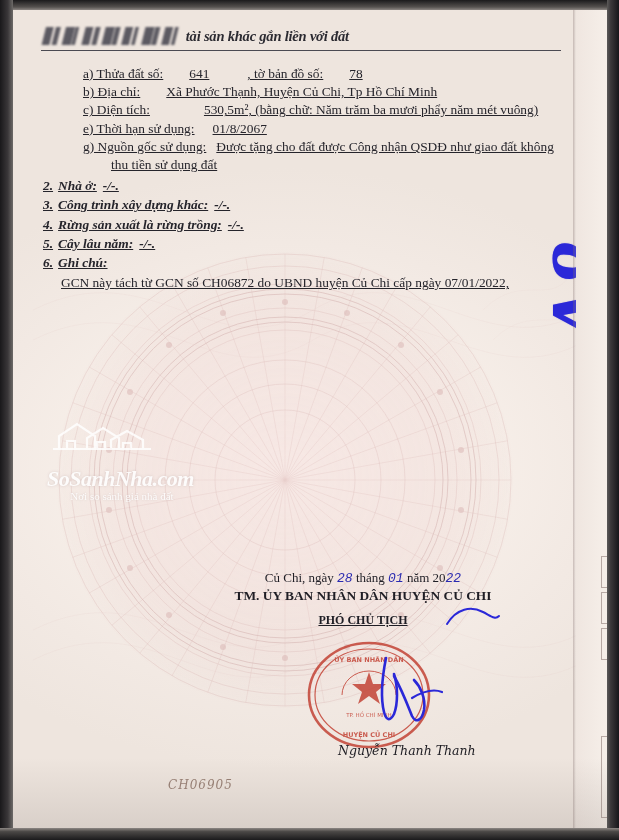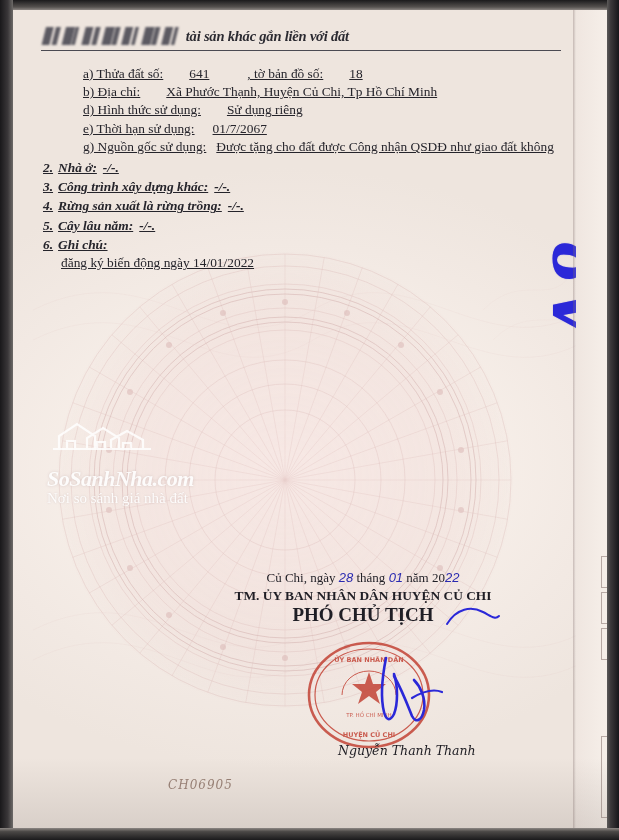--- a/index.html
+++ b/index.html
@@ -140,23 +140,23 @@
   }
   .wm-name {
     font-size: 22px;
     font-weight: bold;
     font-style: italic;
     color: #ffffff;
     text-shadow: 0 0 3px rgba(180,160,160,0.55);
     letter-spacing: -0.5px;
   }
   .wm-sub {
-    font-size: 15px;
+    font-size: 11px;
     color: #ffffff;
-    text-align: left;
+    text-align: center;
     width: 150px;
     margin-top: -2px;
     text-shadow: 0 0 2px rgba(180,160,160,0.5);
   }
   
   .a8 {
     position: absolute;
     left: 516px; top: 336px;
     font-family: "Liberation Serif", serif;
     font-size: 92px;
@@ -175,39 +175,40 @@
     left: 200px; top: 560px;
     width: 300px;
     text-align: center;
     color: #1f1e25;
   }
   .sig-date {
     font-size: 13px;
     white-space: nowrap;
   }
   .handwrite {
-    font-family: Liberation Sans, sans-serif;
+    font-family: Liberation Mono, monospace;
     font-style: italic;
     color: #2a2ab0;
     font-size: 13px;
   }
   .sig-auth {
     font-size: 13.4px;
     font-weight: bold;
     margin-top: 2px;
   }
   .sig-kt {
     font-size: 13.4px;
     font-weight: bold;
     margin-top: 1px;
   }
   .sig-pos {
-    font-size: 19px;
-    font-weight: bold;
-    margin-top: 0;
+    font-size: 12px;
+    font-weight: bold;
+    margin-top: 9px;
+    text-decoration: underline;
   }
   .sig-name {
     position: absolute;
     left: 325px; top: 733px;
     font-family: "DejaVu Serif", serif;
     font-style: italic;
     font-size: 12.5px;
     color: #1d1c22;
   }
   
@@ -339,39 +340,42 @@
       <span class="header-smudge">▋▍▊▎▋▍▊▍▋▎▊▍▋▎</span>
       <span>tài sản khác gắn liền với đất</span>
     </div>
     <div class="top-rule"></div>
 
     <div class="body-text">
       <div class="row">
         <span class="ind2">a) Thửa đất số:</span>
         <span class="val-641">641</span>
         <span class="gap-a">, tờ bản đồ số:</span>
-        <span class="gap-b">18</span>
+        <span class="gap-b">78</span>
       </div>
       <div class="row">
         <span class="ind2">b) Địa chỉ:</span>
         <span class="gap-b">Xã Phước Thạnh, Huyện Củ Chi, Tp Hồ Chí Minh</span>
       </div>
       <div class="row">
-        <span class="ind2">d) Hình thức sử dụng:</span>
-        <span class="gap-b">Sử dụng riêng</span>
+        <span class="ind2">c) Diện tích:</span>
+        <span style="padding-left:54px">530,5m², (bằng chữ: Năm trăm ba mươi phẩy năm mét vuông)</span>
       </div>
       <div class="row">
       </div>
       <div class="row">
         <span class="ind2">e) Thời hạn sử dụng:</span>
-        <span style="padding-left:18px">01/7/2067</span>
+        <span style="padding-left:18px">01/8/2067</span>
       </div>
       <div class="row">
         <span class="ind2">g) Nguồn gốc sử dụng:</span>
         <span style="padding-left:10px">Được tặng cho đất được Công nhận QSDĐ như giao đất không</span>
+      </div>
+      <div class="row">
+        <span style="padding-left:68px">thu tiền sử dụng đất</span>
       </div>
 
       <div class="row section" style="margin-top:3px">
         <span>2.</span>
         <span style="padding-left:5px">Nhà ở:</span>
         <span style="padding-left:6px">-/-.</span>
       </div>
       <div class="row section">
         <span>3.</span>
         <span style="padding-left:5px">Công trình xây dựng khác:</span>
@@ -384,22 +388,22 @@
       </div>
       <div class="row section">
         <span>5.</span>
         <span style="padding-left:5px">Cây lâu năm:</span>
         <span style="padding-left:6px">-/-.</span>
       </div>
       <div class="row section">
         <span>6.</span>
         <span style="padding-left:5px">Ghi chú:</span>
       </div>
-      <div class="row note-text">
-        <span>đăng ký biến động ngày 14/01/2022</span>
+      <div class="row note-text" style="margin-top:2px">
+        <span>GCN này tách từ GCN số CH06872 do UBND huyện Củ Chi cấp ngày 07/01/2022,</span>
       </div>
     </div>
 
     <div class="watermark">
       <svg width="130" height="44" viewBox="0 0 130 44">
         <g stroke="#ffffff" stroke-width="2.2" fill="none" opacity="0.95">
           <path d="M12,30 L12,18 L30,6 L48,18 L48,30"></path>
           <path d="M40,30 L40,20 L56,10 L72,20 L72,30"></path>
           <path d="M64,30 L64,22 L80,13 L96,22 L96,30"></path>
           <path d="M6,31 L104,31"></path>

